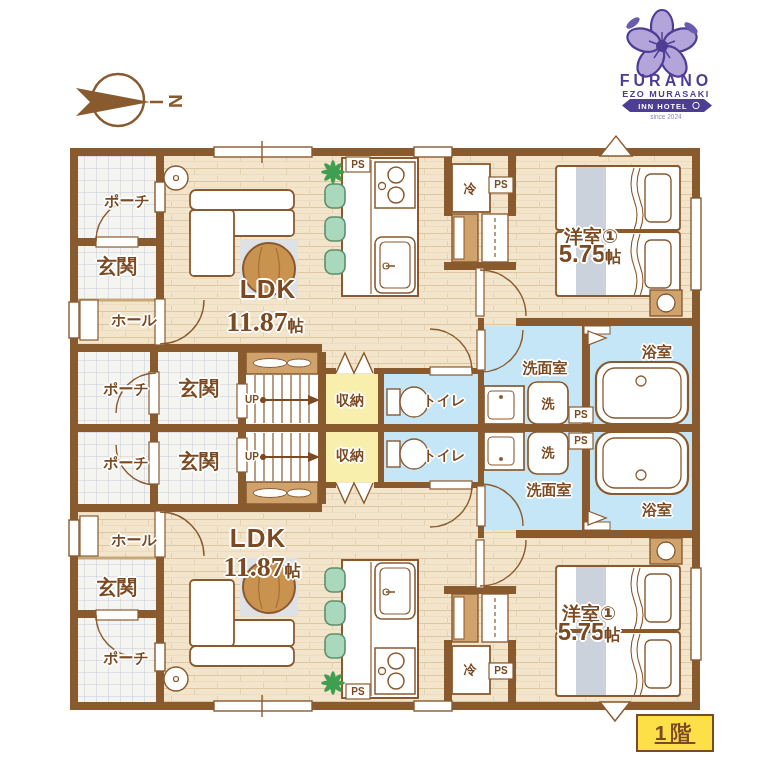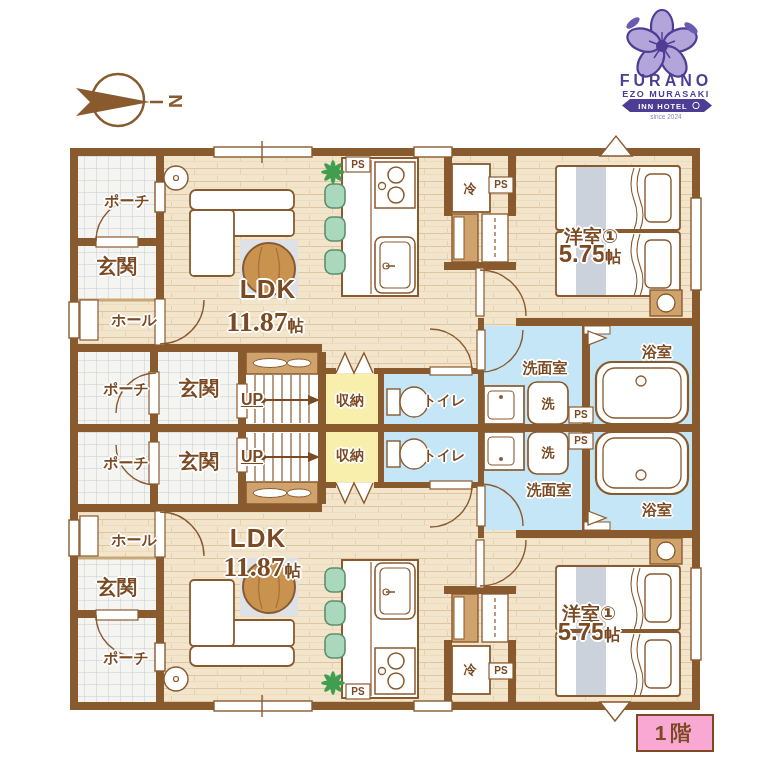--- a/index.html
+++ b/index.html
@@ -9,28 +9,28 @@
   .lbl{position:absolute;transform:translate(-50%,-50%);font-weight:bold;color:#7b4a22;
        white-space:nowrap;line-height:1;
        text-shadow:-2px 0 0 #fff,2px 0 0 #fff,0 -2px 0 #fff,0 2px 0 #fff,
                    -1px -1px 0 #fff,1px -1px 0 #fff,-1px 1px 0 #fff,1px 1px 0 #fff;}
   .s27{font-size:26px;letter-spacing:1px;}
   .s19{font-size:19px;margin-top:8px;}
   .s16{font-size:20px;}
   .s15{font-size:15px;margin-left:16px;}
   .s14{font-size:14px;}
   .s13{font-size:13px;}
-  .s12{font-size:16px;text-decoration:underline;}
+  .s12{font-size:10px;}
   .s10{font-size:10px;}
   .num{font-size:28px;font-family:Liberation Serif, serif;}
   .num2{font-size:24px;}
   .unit{font-size:16px;}
   .badge{position:absolute;left:636px;top:714px;width:74px;height:34px;border:2.5px solid #7b4a22;
-         background:#f9a8d4;color:#7b4a22;font-weight:bold;font-size:21px;letter-spacing:4px;
-         display:flex;align-items:center;justify-content:center;}
+         background:#fde047;color:#7b4a22;font-weight:bold;font-size:21px;letter-spacing:4px;
+         display:flex;align-items:center;justify-content:center;text-decoration:underline;}
 </style>
 </head>
 <body>
 
 <div class="stage">
 
 <svg class="plan" width="768" height="768" viewBox="0 0 768 768">
   <defs>
     <pattern id="wood" width="46" height="13" patternUnits="userSpaceOnUse">
       <rect width="46" height="13" fill="#f2e5cb"></rect>

